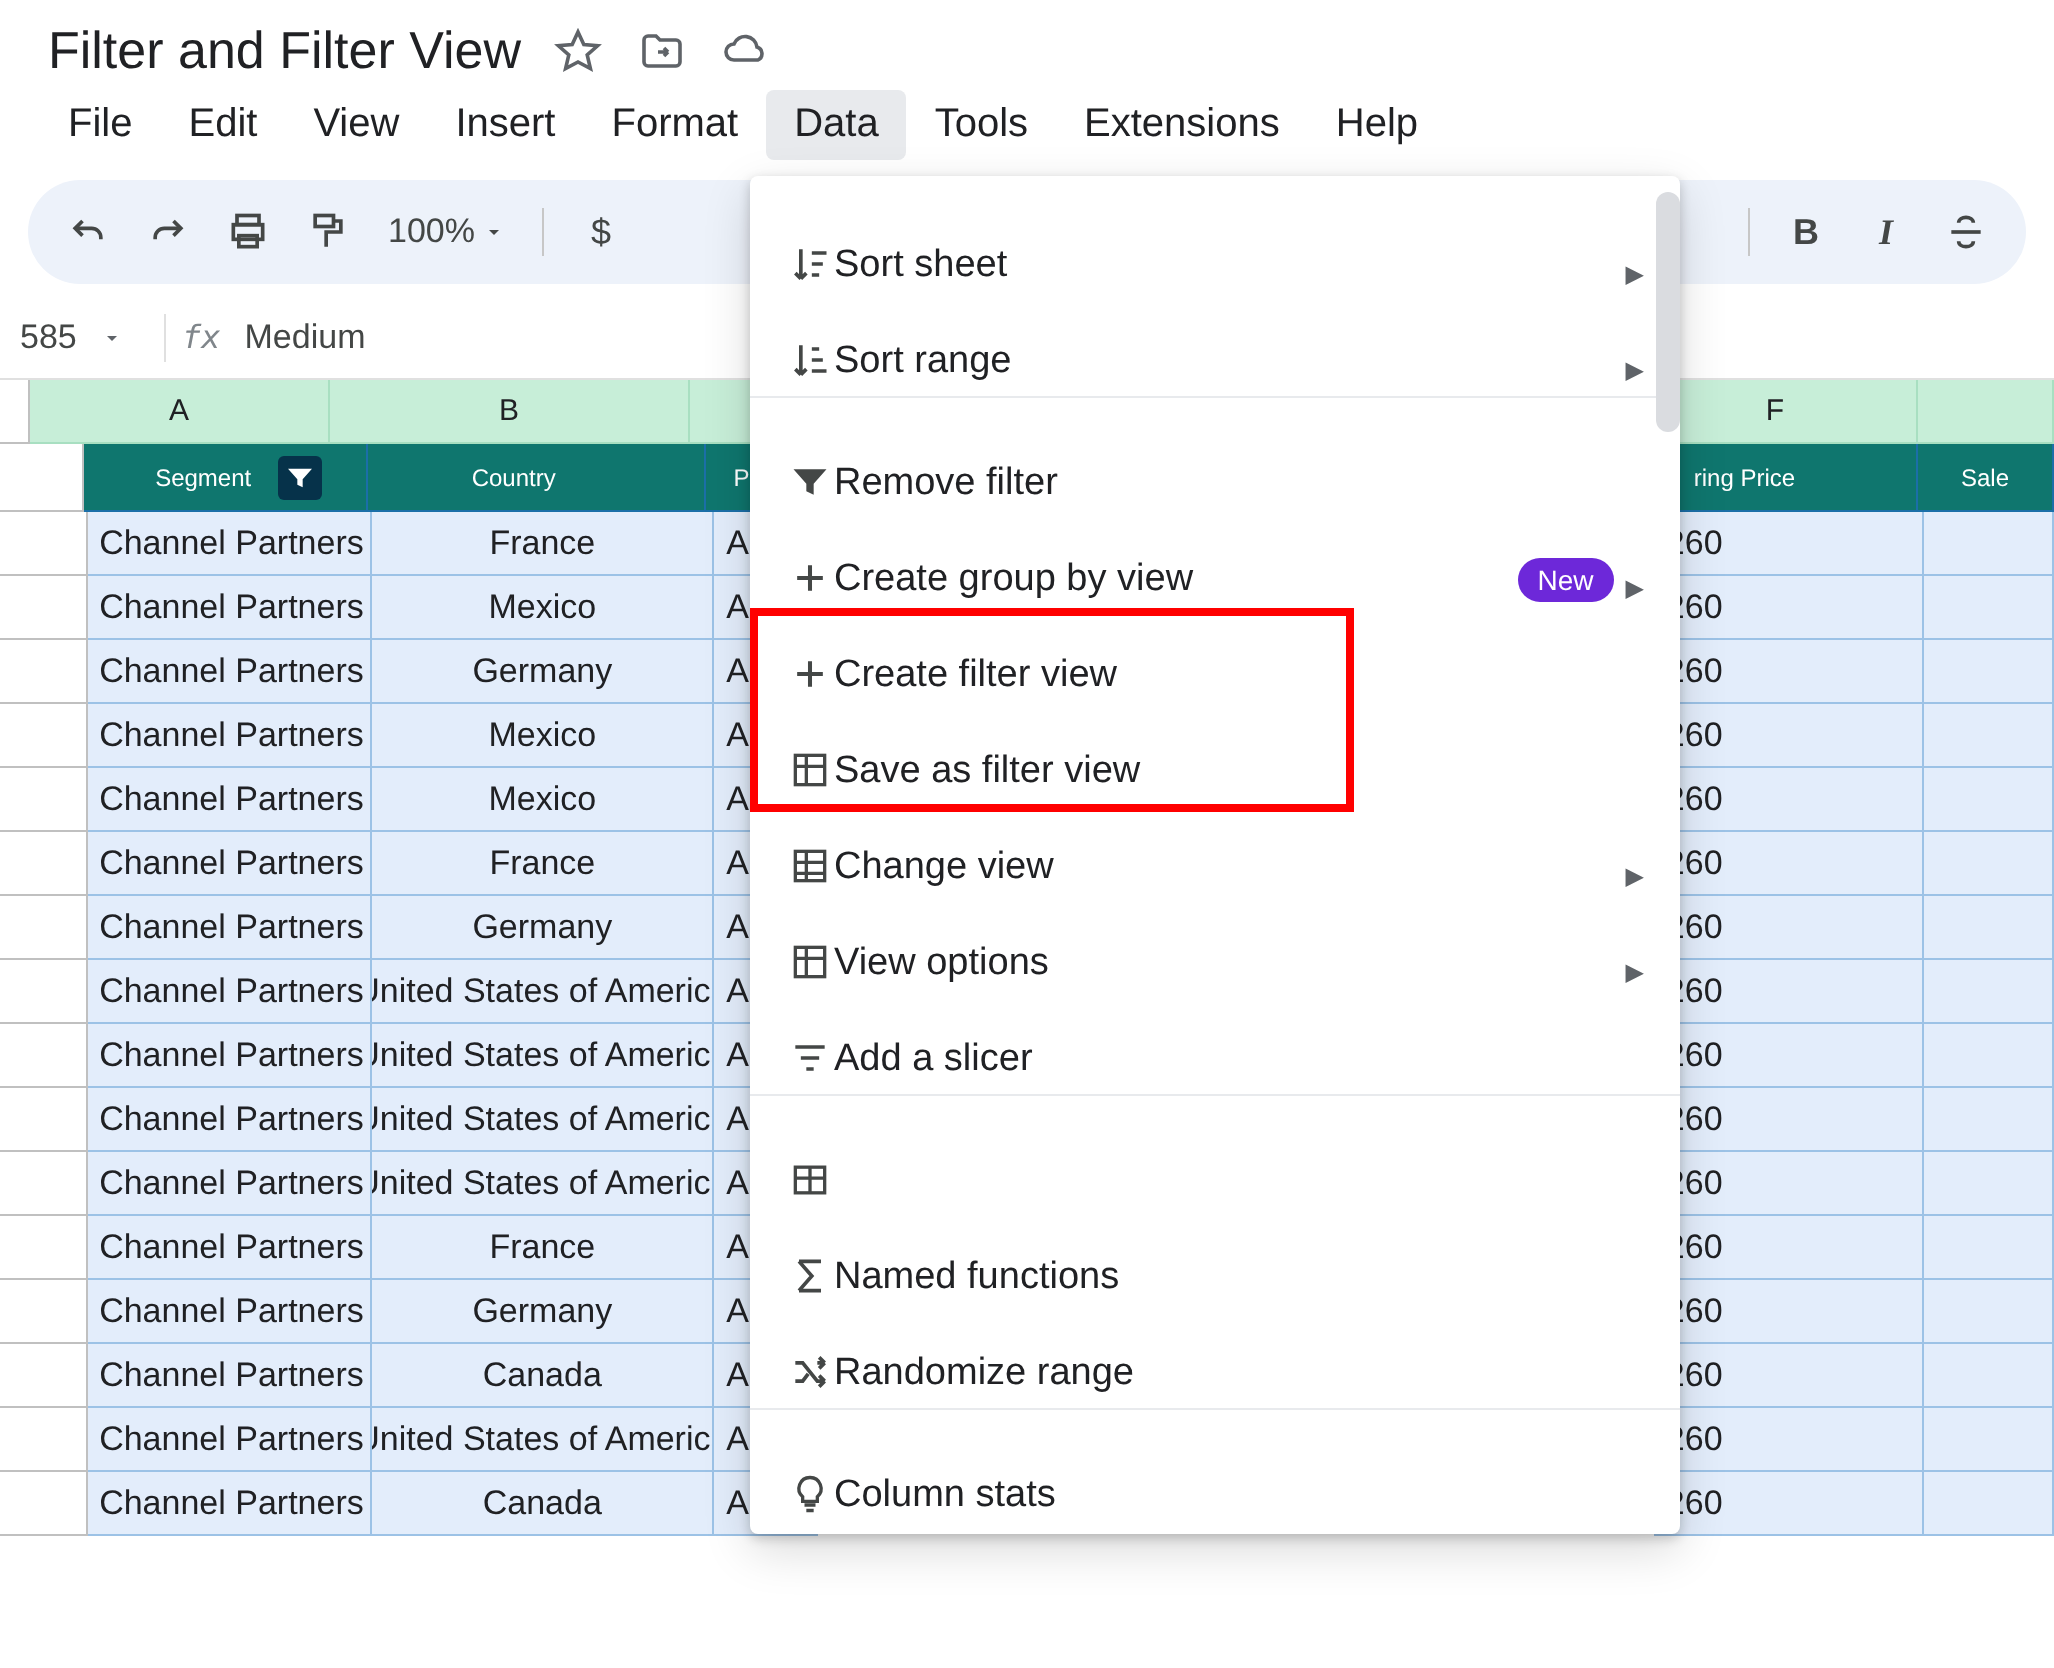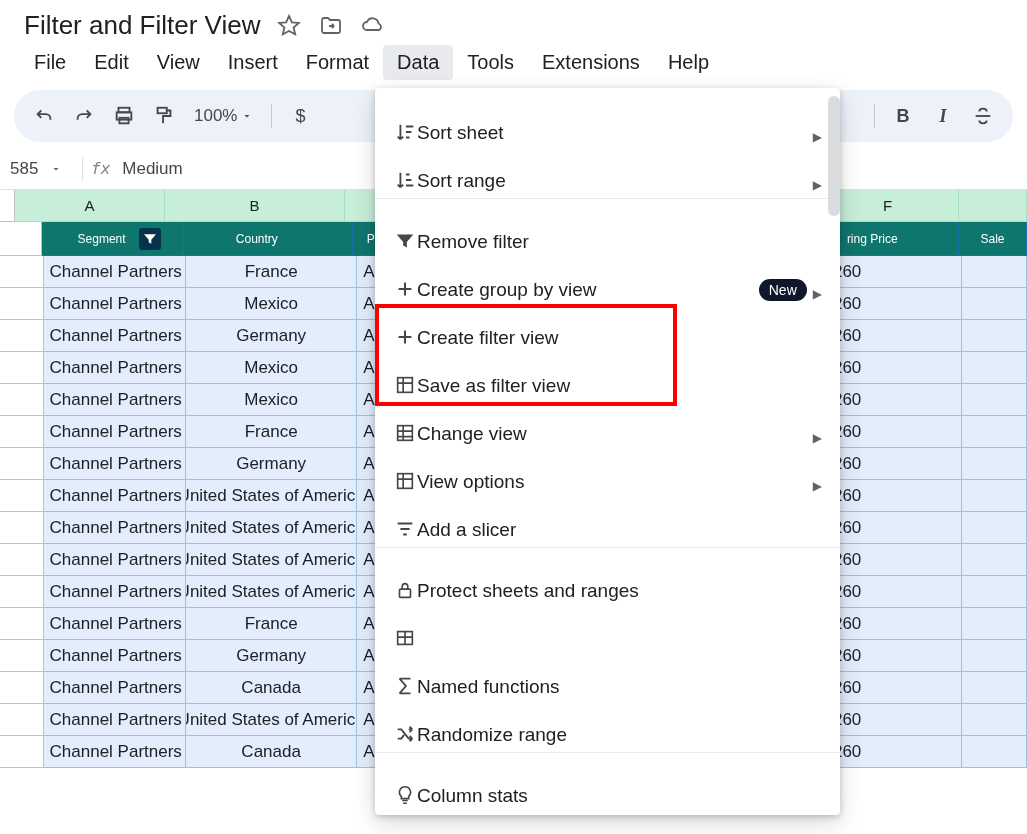--- a/index.html
+++ b/index.html
@@ -249,21 +249,21 @@
   .dd-arrow {
     color: #5f6368;
     font-size: 12px;
   }
   .dd-sep {
     height: 1px;
     background: #e8eaed;
     margin: 6px 0;
   }
   .new-badge {
-    background: #0f172a;
+    background: #6d28d9;
     color: #fff;
     font-size: 14px;
     font-weight: 500;
     padding: 3px 10px;
     border-radius: 12px;
     margin-right: 6px;
   }
   .highlight-box {
     position: absolute;
     border: 4px solid #ff0000;
@@ -653,29 +653,20 @@
         </svg>
       </span>
     <span class="dd-label">Add a slicer</span>
   </div>
 
   <div class="dd-sep"></div>
 
   <div class="dd-item">
     <span class="dd-icon">
         <svg viewBox="0 0 24 24" fill="none" stroke="currentColor" stroke-width="1.8">
-          <rect x="6" y="11" width="12" height="9" rx="1"></rect>
-          <path d="M9 11V8a3 3 0 016 0v3"></path>
-        </svg>
-      </span>
-    <span class="dd-label">Protect sheets and ranges</span>
-  </div>
-  <div class="dd-item">
-    <span class="dd-icon">
-        <svg viewBox="0 0 24 24" fill="none" stroke="currentColor" stroke-width="1.8">
           <rect x="4" y="5" width="16" height="14"></rect>
           <path d="M4 11h16M12 5v14"></path>
         </svg>
       </span>
   </div>
   <div class="dd-item">
     <span class="dd-icon">
         <svg viewBox="0 0 24 24" fill="none" stroke="currentColor" stroke-width="2">
           <path d="M6 4h12M6 20h12M6 4l7 8-7 8"></path>
         </svg>

